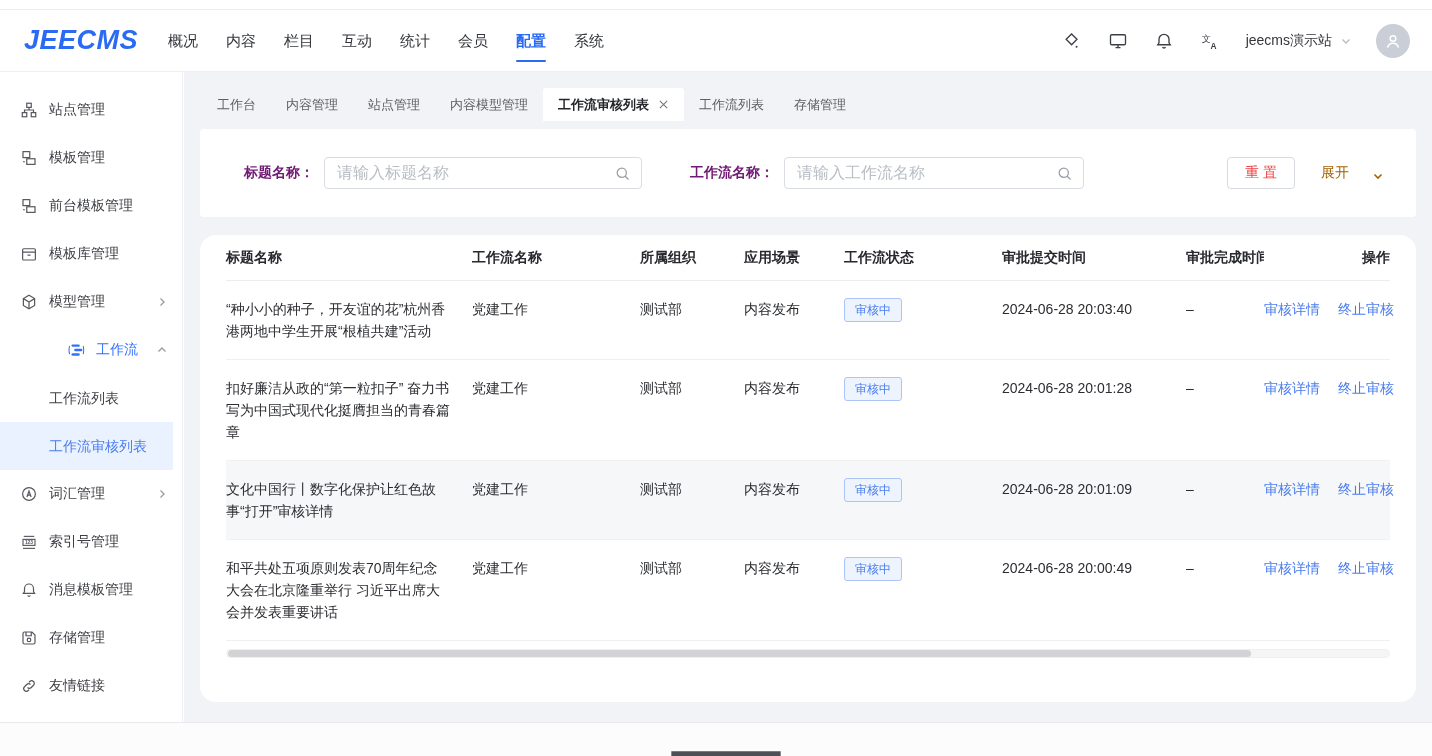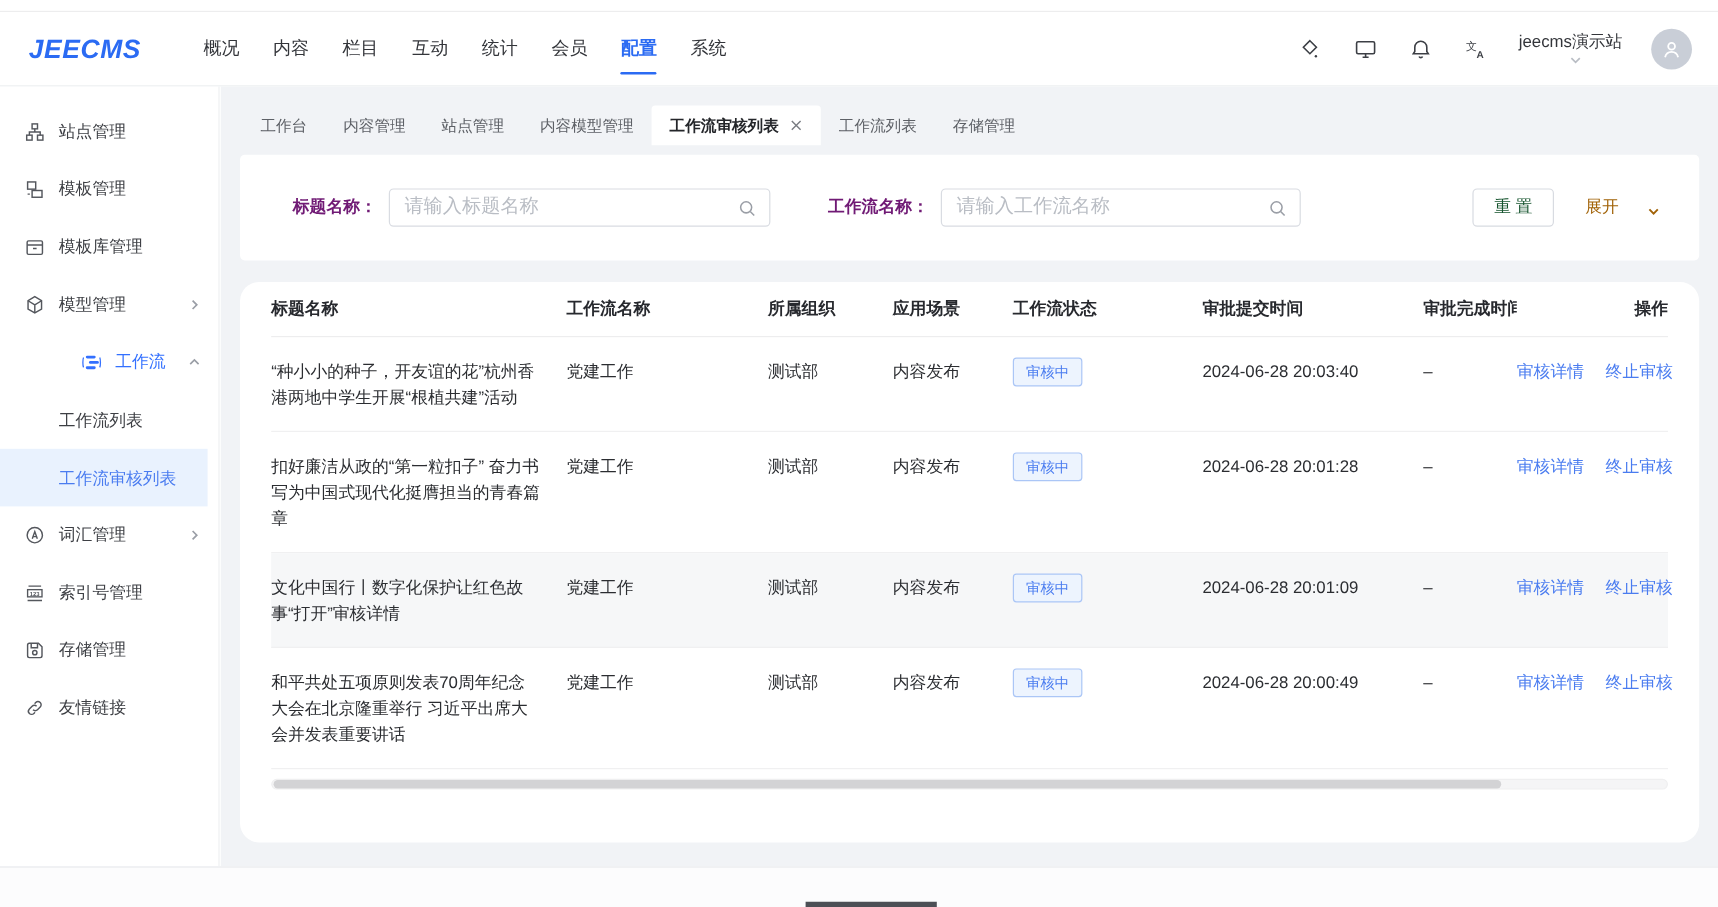--- a/index.html
+++ b/index.html
@@ -4,32 +4,32 @@
 <style>
   * { margin:0; padding:0; box-sizing:border-box; }
   html,body { width:1432px; height:756px; overflow:hidden; background:#fff;
     font-family:"Liberation Sans","DejaVu Sans",sans-serif; }
   svg { display:block; }
 
   
   .top-edge { height:10px; background:#fff; border-bottom:1px solid #ededee; }
   .header { position:absolute; top:10px; left:0; right:0; height:62px; background:#fff;
     border-bottom:1px solid #eef0f2; display:flex; align-items:center; z-index:5; }
-  .logo { font-size:22px; font-weight:bold; font-style:italic; color:#2b6bf3;
-    letter-spacing:.5px; margin:0 38px 0 24px; }
+  .logo { font-size:27px; font-weight:bold; font-style:italic; color:#2b6bf3;
+    letter-spacing:.5px; margin:0 16px 0 24px; }
   .nav { display:flex; align-items:center; height:100%; }
   .nav-item { position:relative; padding:0 14px; font-size:15px; color:#33353a;
     line-height:61px; cursor:pointer; }
   .nav-item.active { color:#2b6bf3; font-weight:600; }
   .nav-item.active::after { content:""; position:absolute; left:14px; right:14px; bottom:9px;
     height:2px; background:#2b6bf3; border-radius:1px; }
   .header-right { margin-left:auto; display:flex; align-items:center; padding-right:22px; }
   .h-icon { width:20px; height:20px; color:#3c3f45; margin-left:26px; cursor:pointer; }
   .site-switcher { display:flex; align-items:center; margin-left:26px; font-size:14px;
-    color:#33353a; cursor:pointer;flex-direction:column; }
+    color:#33353a; cursor:pointer; }
   .site-switcher .chev { margin-left:8px; color:#b9bdc4; }
   .avatar { width:34px; height:34px; border-radius:50%; background:#c9ced7; margin-left:24px;
     display:flex; align-items:center; justify-content:center; cursor:pointer; }
 
   
   .sidebar { position:absolute; top:72px; bottom:34px; left:0; width:183px; background:#fff;
     border-right:1px solid #eef0f2; padding-top:14px; overflow:hidden; }
   .menu-item { height:48px; display:flex; align-items:center; padding:0 14px 0 20px;
     font-size:14px; color:#3d3f44; cursor:pointer; }
   .menu-item .mi-icon { width:18px; height:18px; margin-right:11px; color:#54575d; }
@@ -56,21 +56,21 @@
   .input-wrap input { width:318px; height:32px; border:1px solid #d9dce2; border-radius:4px;
     padding:0 36px 0 12px; font-size:16px; color:#333; outline:none;
     font-family:"Liberation Sans","DejaVu Sans",sans-serif; }
   .input-wrap.narrow input { width:300px; }
   .input-wrap input::placeholder { color:#b9bdc4; }
   .input-wrap .search-ic { position:absolute; right:11px; top:8px; width:17px; height:17px;
     color:#9a9ea6; }
   .gap2 { margin-left:48px; }
   .search-actions { margin-left:auto; display:flex; align-items:center; }
   .reset-btn { height:32px; padding:0 17px; background:#fff; border:1px solid #d8dbe1;
-    border-radius:4px; font-size:14px; color:#14532d; cursor:pointer;
+    border-radius:4px; font-size:14px; color:#ef4444; cursor:pointer;
     font-family:"Liberation Sans","DejaVu Sans",sans-serif; }
   .expand-link { display:flex; align-items:flex-end; gap:23px; margin-left:26px; margin-right:6px;
     font-size:14px; color:#a16207; cursor:pointer; }
 
   .table-card { background:#fff; border-radius:16px; margin-top:18px; height:467px;
     padding:0 26px; position:relative; overflow:hidden; }
   .cols { display:grid; grid-template-columns:246px 168px 104px 100px 158px 184px 78px 1fr; }
   .thead { height:46px; align-items:center; font-size:14px; font-weight:600; color:#27292e;
     border-bottom:1px solid #ededee; }
   .th-clip { overflow:hidden; white-space:nowrap; }
@@ -184,20 +184,30 @@
           <rect x="4" y="3.5" width="9" height="8"></rect>
           <rect x="9" y="13" width="11" height="7.5"></rect>
           <path d="M4 17h2.5"></path>
         </svg>
       </span>
     <span>模板管理</span>
   </div>
   <div class="menu-item">
     <span class="mi-icon">
         <svg viewBox="0 0 24 24" fill="none" stroke="currentColor" stroke-width="1.6">
+          <rect x="4" y="3.5" width="9" height="8"></rect>
+          <rect x="9" y="13" width="11" height="7.5"></rect>
+          <path d="M4 17h2.5"></path>
+        </svg>
+      </span>
+    <span>前台模板管理</span>
+  </div>
+  <div class="menu-item">
+    <span class="mi-icon">
+        <svg viewBox="0 0 24 24" fill="none" stroke="currentColor" stroke-width="1.6">
           <rect x="3.5" y="5" width="17" height="15" rx="1.5"></rect>
           <path d="M3.5 9.5h17M10 13.5h4"></path>
         </svg>
       </span>
     <span>模板库管理</span>
   </div>
   <div class="menu-item">
     <span class="mi-icon">
         <svg viewBox="0 0 24 24" fill="none" stroke="currentColor" stroke-width="1.6">
           <path d="M12 3l7.5 4.3v9.4L12 21l-7.5-4.3V7.3z"></path>
@@ -251,20 +261,29 @@
   <div class="menu-item">
     <span class="mi-icon">
         <svg viewBox="0 0 24 24" fill="none" stroke="currentColor" stroke-width="1.5">
           <path d="M5 4.5h14"></path>
           <rect x="4" y="8.5" width="16" height="8"></rect>
           <text x="6.5" y="15" font-size="6.5" fill="currentColor" stroke="none" font-weight="bold">123</text>
           <path d="M4 20.5h16"></path>
         </svg>
       </span>
     <span>索引号管理</span>
+  </div>
+  <div class="menu-item">
+    <span class="mi-icon">
+        <svg viewBox="0 0 24 24" fill="none" stroke="currentColor" stroke-width="1.6">
+          <path d="M12 4a6 6 0 0 0-6 6v4.2L4.5 16.5h15L18 14.2V10a6 6 0 0 0-6-6z"></path>
+          <path d="M10.3 19.2a1.8 1.8 0 0 0 3.4 0"></path>
+        </svg>
+      </span>
+    <span>消息模板管理</span>
   </div>
   <div class="menu-item">
     <span class="mi-icon">
         <svg viewBox="0 0 24 24" fill="none" stroke="currentColor" stroke-width="1.6">
           <path d="M4 6a2 2 0 0 1 2-2h10l4 4v10a2 2 0 0 1-2 2H6a2 2 0 0 1-2-2z"></path>
           <path d="M8 4v5h7V4"></path>
           <circle cx="12" cy="14.5" r="2.4"></circle>
         </svg>
       </span>
     <span>存储管理</span>

